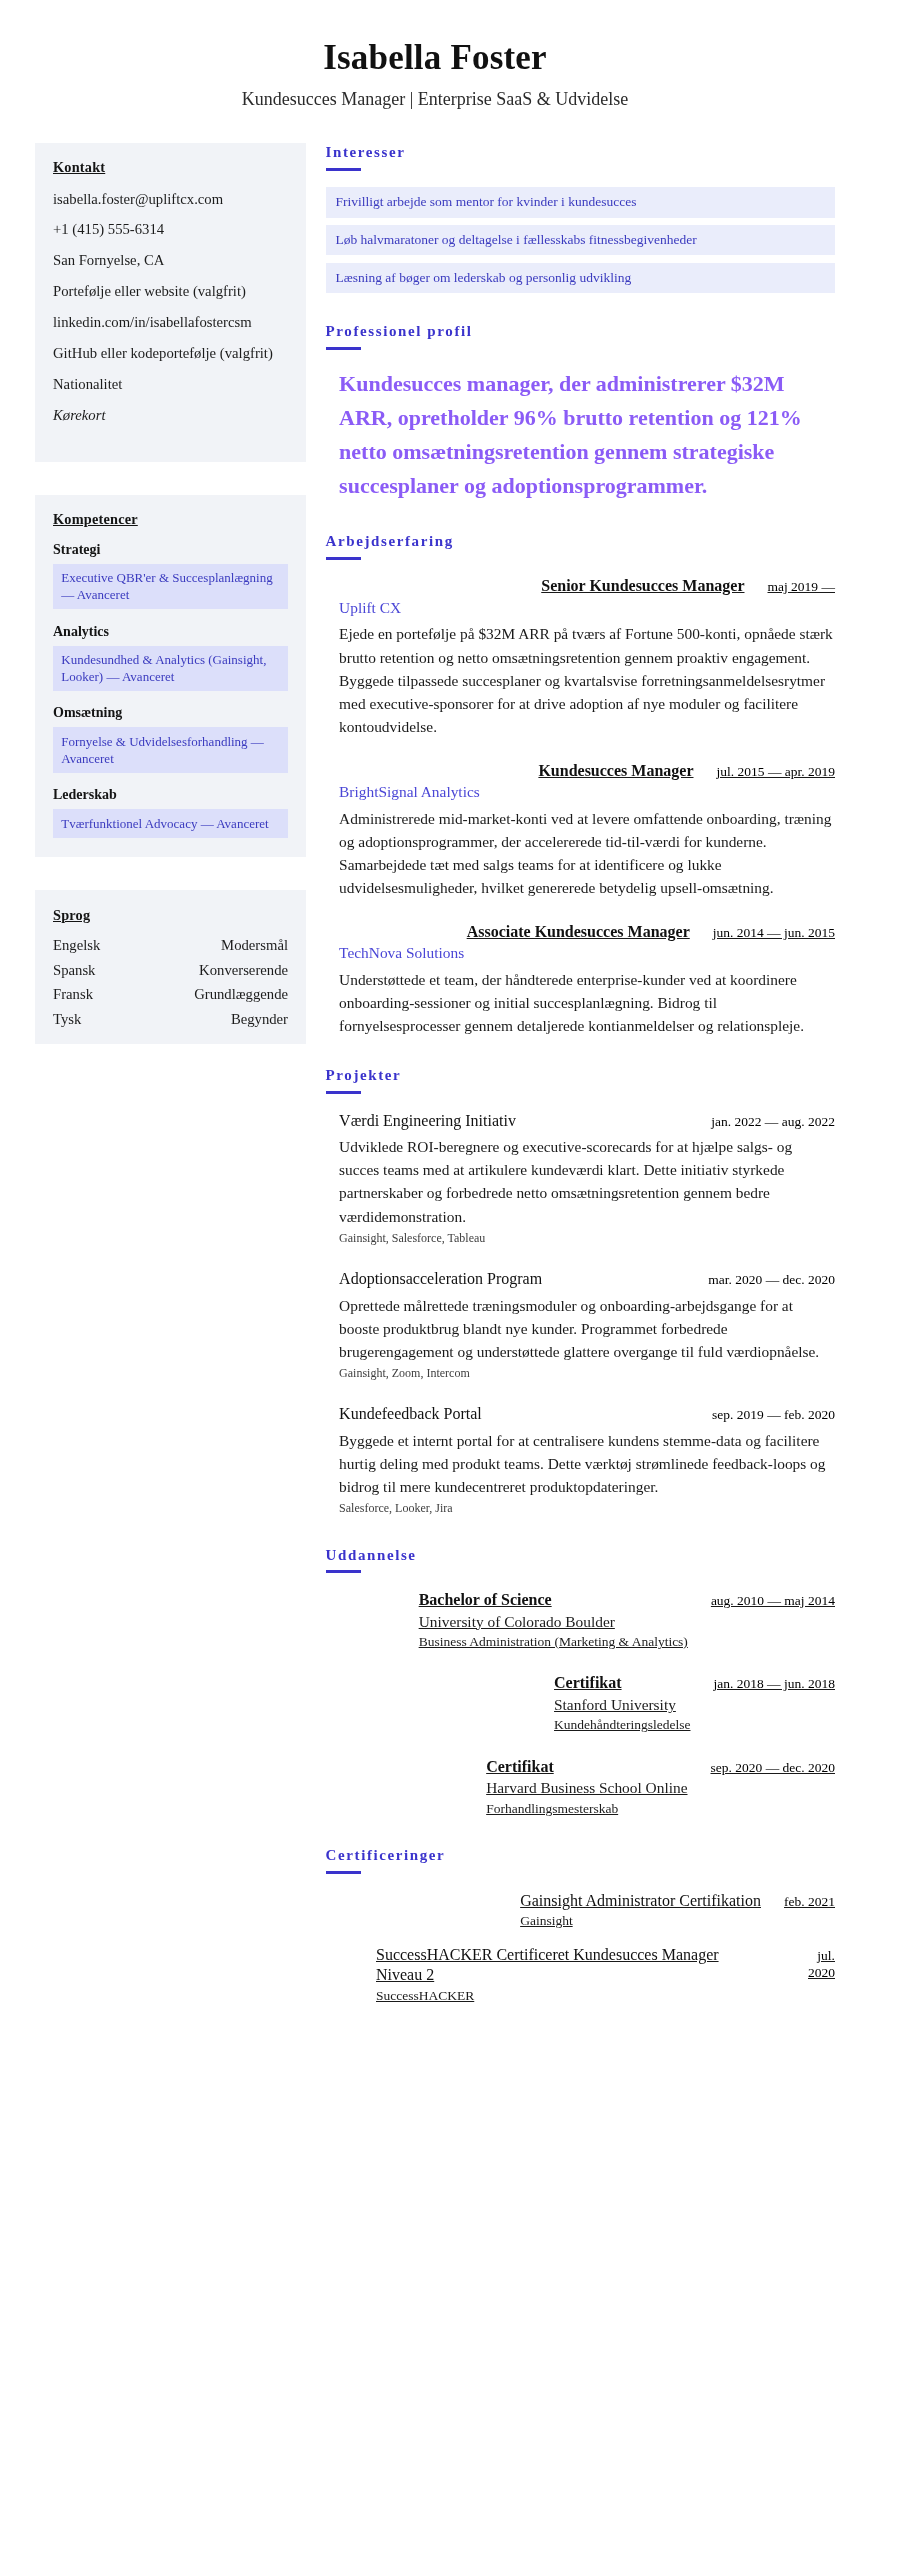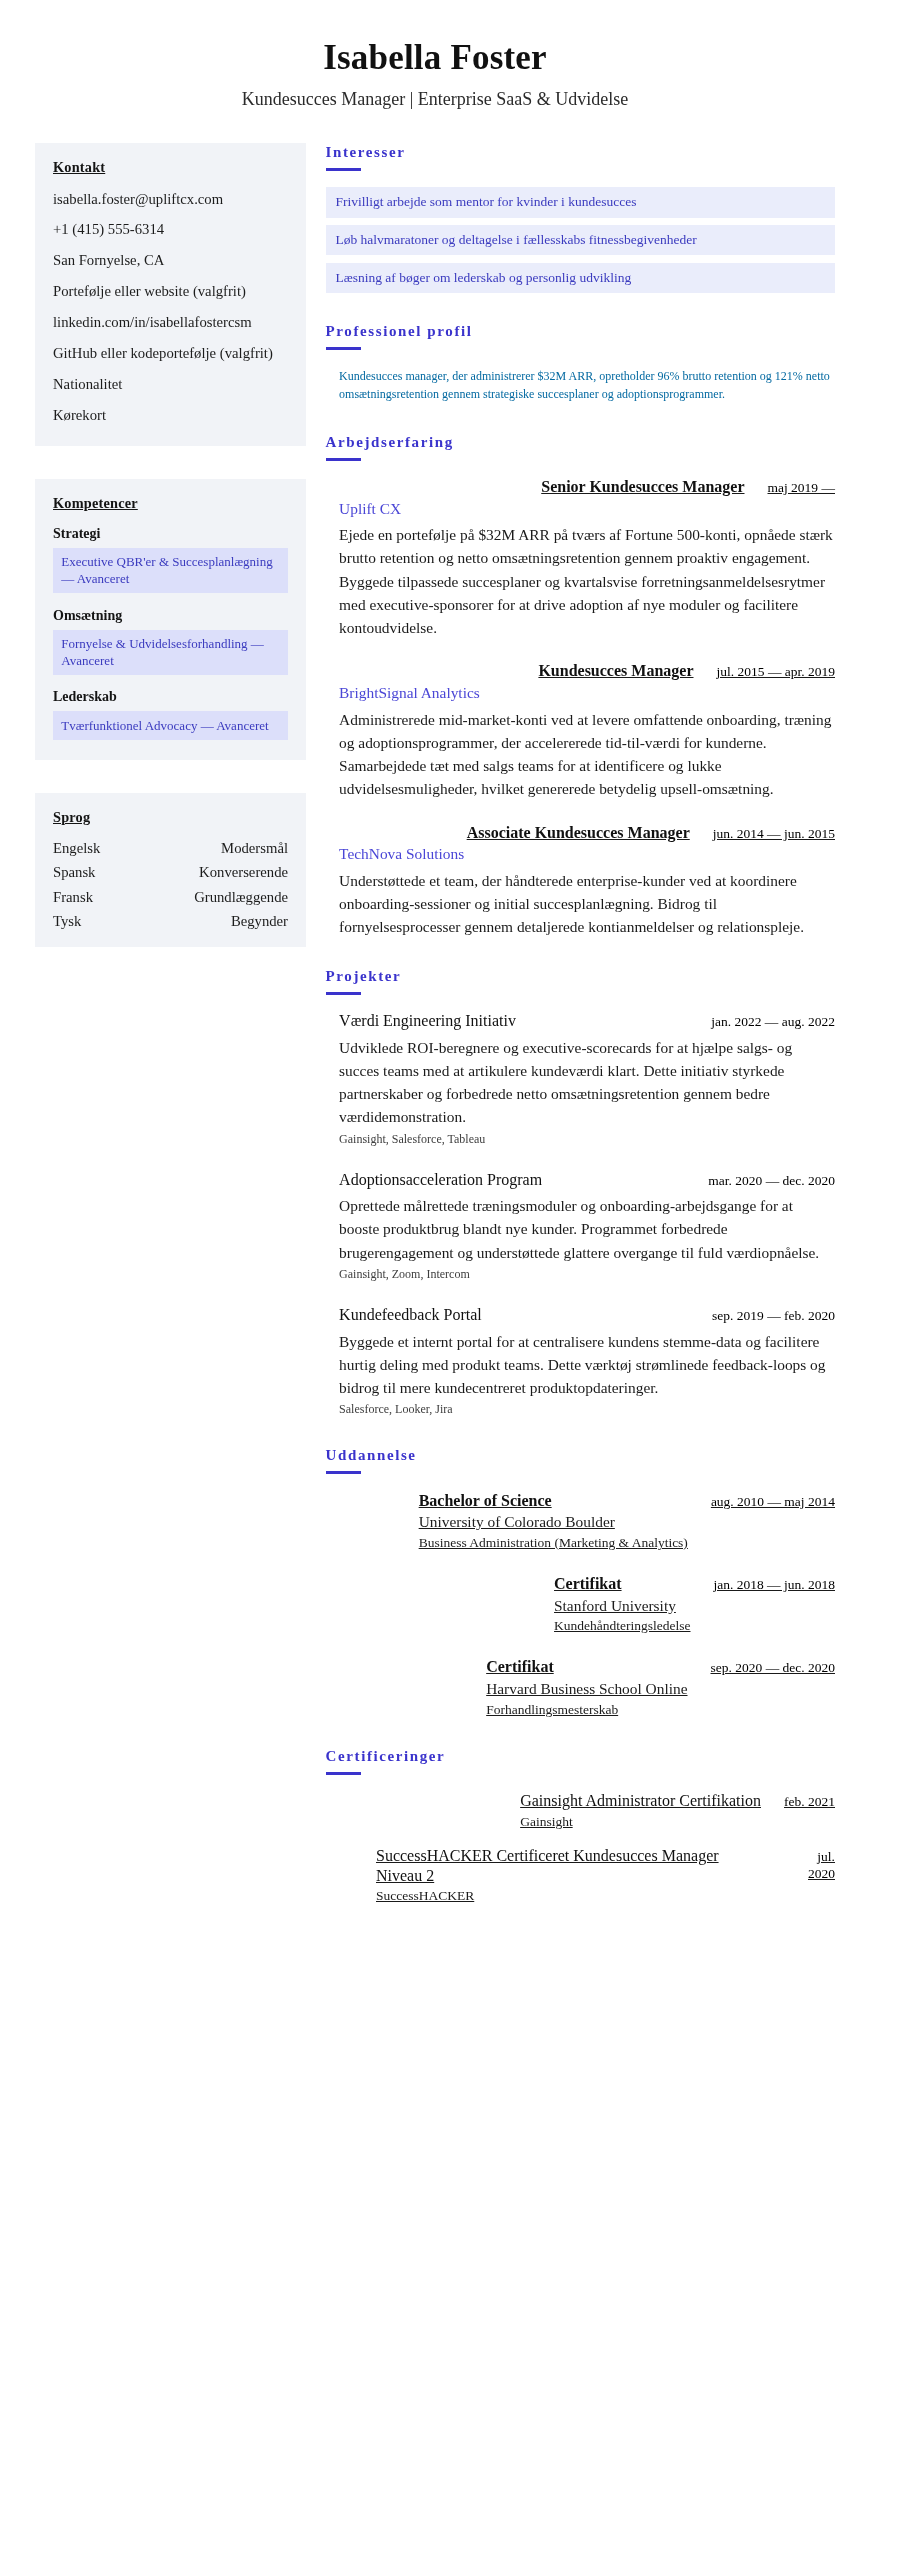--- a/index.html
+++ b/index.html
@@ -73,21 +73,21 @@
     letter-spacing: 0.2px;
     text-decoration: underline;
   }
   .contact-line {
     font-size: 14.7px;
     color: #1c1c1c;
     line-height: 1.34;
     margin-bottom: 11.3px;
     word-break: break-word;
   }
-  .contact-line:last-child { margin-bottom: 0; }
+  .contact-line:last-child { margin-bottom: 16px; font-style: italic; }
 
   
   .skill-group { margin-bottom: 14.3px; }
   .skill-group:last-child { margin-bottom: 0; }
   .skill-group-name {
     font-size: 14px;
     font-weight: bold;
     color: #141414;
     margin-bottom: 6px;
   }
@@ -138,24 +138,25 @@
     font-size: 13.5px;
     line-height: 1.3;
     padding: 6px 9.8px 6.8px 9.8px;
     margin-bottom: 7.5px;
     display: block;
   }
   .interest-chip:last-child { margin-bottom: 0; }
 
   
   .summary-text {
-    font-size: 12px;
+    font-size: 22px;
     line-height: 1.55;
-    color: #0369a1;
+    color: #8b5cf6;
     padding-left: 13.5px;
+    font-weight: bold;
   }
 
   
   .entry {
     padding-left: 13.5px;
     margin-bottom: 22.6px;
   }
   .entry:last-child { margin-bottom: 0; }
   .entry-head {
     display: flex;
@@ -240,20 +241,24 @@
       </div>
 
       <div class="side-card">
         <div class="side-title">Kompetencer</div>
 
         <div class="skill-group">
           <div class="skill-group-name">Strategi</div>
           <div class="skill-chip">Executive QBR'er &amp; Succesplanlægning — Avanceret</div>
         </div>
 
+        <div class="skill-group">
+          <div class="skill-group-name">Analytics</div>
+          <div class="skill-chip">Kundesundhed &amp; Analytics (Gainsight, Looker) — Avanceret</div>
+        </div>
 
         <div class="skill-group">
           <div class="skill-group-name">Omsætning</div>
           <div class="skill-chip">Fornyelse &amp; Udvidelsesforhandling — Avanceret</div>
         </div>
 
         <div class="skill-group">
           <div class="skill-group-name">Lederskab</div>
           <div class="skill-chip">Tværfunktionel Advocacy — Avanceret</div>
         </div>

